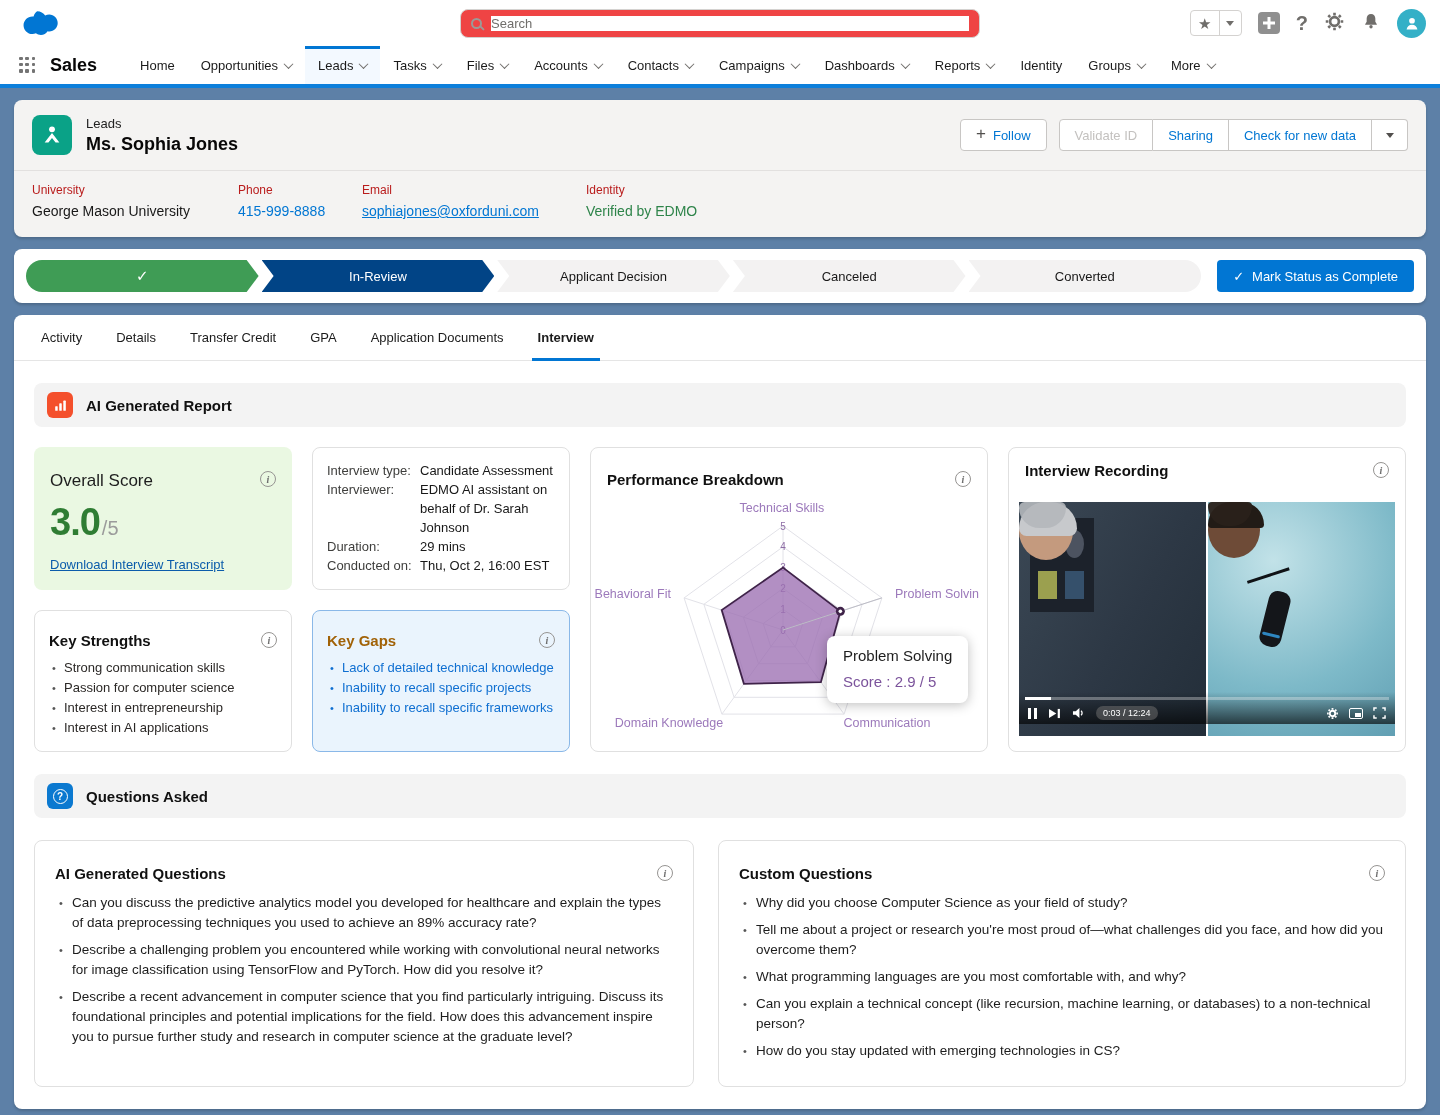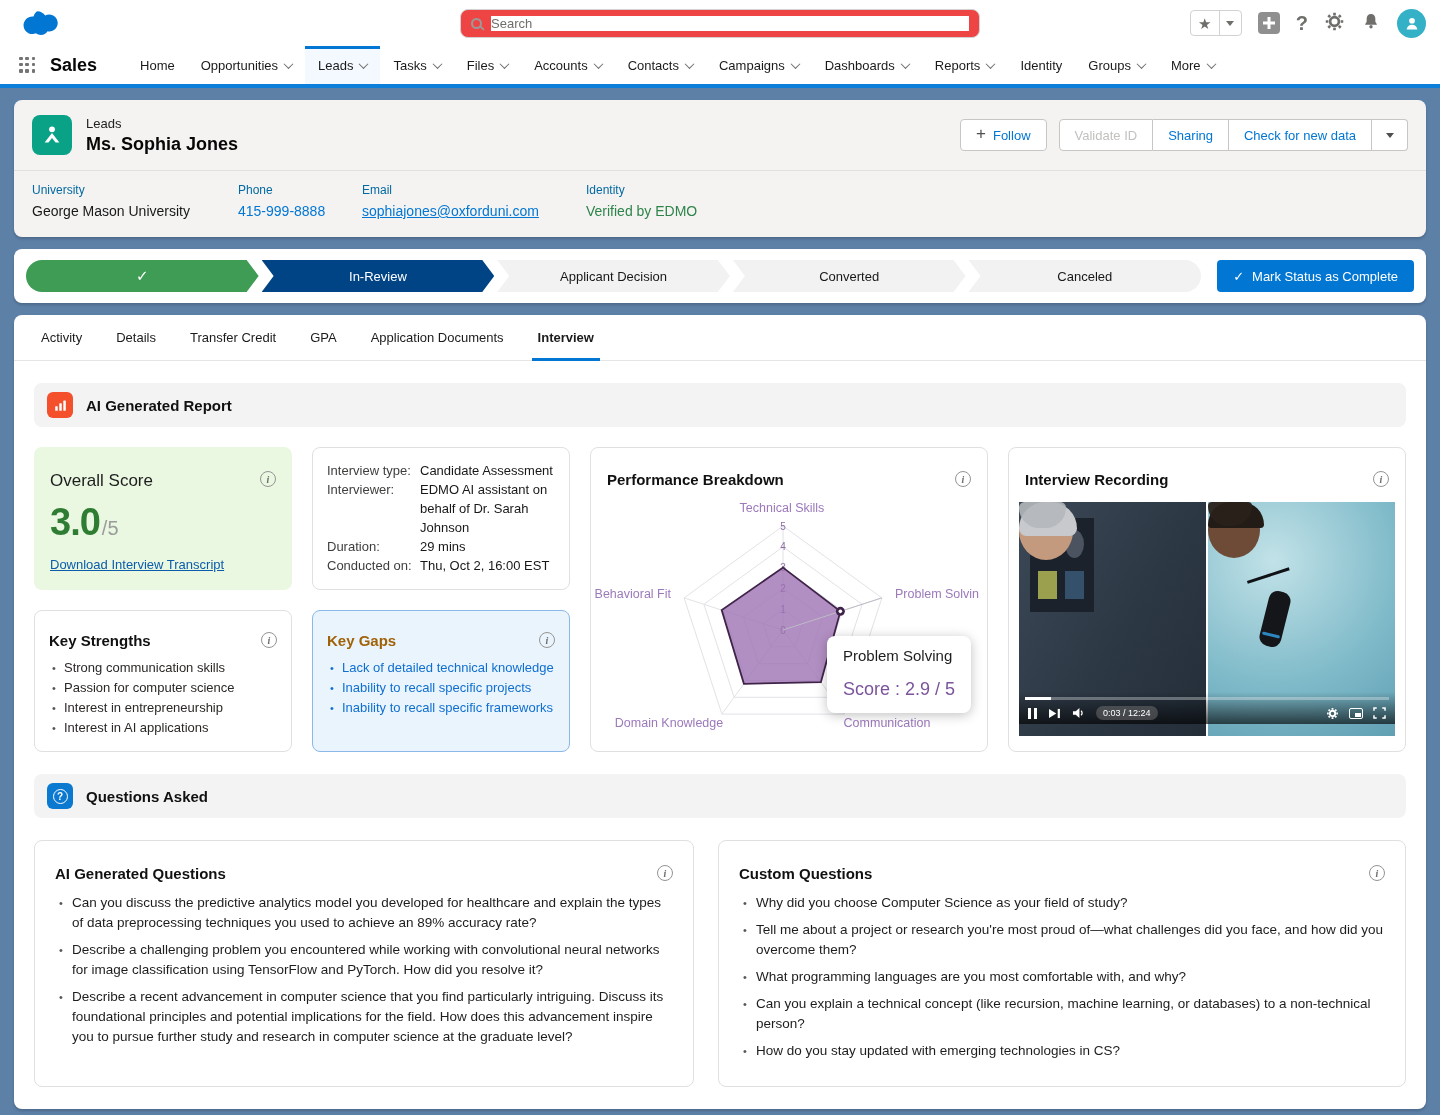--- a/index.html
+++ b/index.html
@@ -50,21 +50,21 @@
   .record-actions { margin-left:auto; display:flex; align-items:center; gap:12px; }
   .btn { height:32px; background:#fff; border:1px solid #c8c6c4; border-radius:4px; font-size:13px; font-family:inherit; cursor:pointer; padding:0 15px; color:#0176d3; display:flex; align-items:center; gap:7px; }
   .btn .plus-sm { color:#514f4d; font-size:17px; font-weight:400; margin-top:-2px; }
   .btn-group { display:flex; }
   .btn-group .btn { border-radius:0; border-left-width:0; }
   .btn-group .btn:first-child { border-radius:4px 0 0 4px; border-left-width:1px; }
   .btn-group .btn:last-child { border-radius:0 4px 4px 0; width:36px; justify-content:center; padding:0; }
   .btn.disabled { color:#c3c1bf; cursor:default; }
   .record-fields { display:flex; border-top:1px solid #e2e0df; padding:12px 18px 18px; gap:16px; }
   .field { }
-  .f-label { font-size:12px; color:#0369a1; }
+  .f-label { font-size:12px; color:#b91c1c; }
   .f-value { font-size:14px; margin-top:6px; color:#181818; }
   .f-value.link { color:#0176d3; cursor:pointer; }
   .f-value.link.ul { text-decoration:underline; }
   .f-value.success { color:#2e844a; }
   .fw1{width:190px;} .fw2{width:108px;} .fw3{width:208px;}
 
   
   .path-card { margin-top:12px; background:#fff; border-radius:8px; padding:11px 12px; display:flex; align-items:center; }
   .path { flex:1; display:flex; height:32px; margin-right:16px; }
   .step { flex:1; margin-right:3px; display:flex; align-items:center; justify-content:center; font-size:13px; background:#f3f2f2; color:#181818; clip-path:polygon(0 0, calc(100% - 12px) 0, 100% 50%, calc(100% - 12px) 100%, 0 100%, 12px 50%); cursor:pointer; }
@@ -109,26 +109,26 @@
   .list-card { padding:13px 14px; }
   .list-card ul { list-style:none; margin-top:9px; }
   .list-card li { font-size:13px; line-height:20px; padding-left:15px; position:relative; color:#2b2826; }
   .list-card li::before { content:'•'; position:absolute; left:3px; font-size:11px; color:#555; }
   .gaps-card { background:#eaf4fd; border:1px solid #8ab8e8; }
   .gaps-card .card-title { color:#a16207; }
   .gaps-card li { color:#0f6fd1; }
   .gaps-card li::before { color:#0f6fd1; }
 
   .perf-card { padding:15px 16px; grid-column:3; grid-row:1 / span 2; }
-  .rec-card  { padding:15px 16px; grid-column:4; grid-row:1 / span 2; }
+  .rec-card  { padding:6px 16px; grid-column:4; grid-row:1 / span 2; }
   #radar-wrap { position:absolute; left:0; top:0; right:0; bottom:0; }
   #radar { position:absolute; left:0; top:2px; }
   .radar-tooltip { position:absolute; left:236px; top:188px; background:#fff; border-radius:8px; box-shadow:0 2px 12px rgba(0,0,0,.25); padding:11px 16px 13px; z-index:3; }
   .rt-title { font-size:15px; color:#1d1d1d; white-space:nowrap; }
-  .rt-score { font-size:18px; color:#7b539b; margin-top:15px; white-space:nowrap; }
+  .rt-score { font-size:15px; color:#7b539b; margin-top:9px; white-space:nowrap; }
 
   
   .video { position:absolute; left:10px; right:10px; top:54px; height:234px; background:#fff; display:flex; gap:2px; overflow:hidden; }
   .vid-pane { position:relative; flex:1; overflow:hidden; }
   .vid-left { background:linear-gradient(120deg,#3b4855,#2d3845 55%,#232e39); }
   .vid-right { background:radial-gradient(circle at 35% 25%,#c2e2e8,#7db9c8 60%,#619fb3); }
   .frame { position:absolute; background:#1c222b; }
   .fr1 { left:6%; top:7%; width:34%; height:40%; }
   .fr1 i { position:absolute; display:block; }
   .fr1 .a { left:12%; top:12%; width:30%; height:30%; background:#7b6fa0; border-radius:3px; }
@@ -344,24 +344,24 @@
       <div class="step complete">
           <span>✓</span>
         </div>
       <div class="step current">
           <span>In-Review</span>
         </div>
       <div class="step">
           <span>Applicant Decision</span>
         </div>
       <div class="step">
+          <span>Canceled</span>
+        </div>
+      <div class="step">
           <span>Converted</span>
-        </div>
-      <div class="step">
-          <span>Canceled</span>
         </div>
     </div>
     <button class="path-btn">
       <span>✓</span>
       <span>Mark Status as Complete</span>
     </button>
   </div>
 
   <div class="main-card shadowed">
     <div class="tabs">

